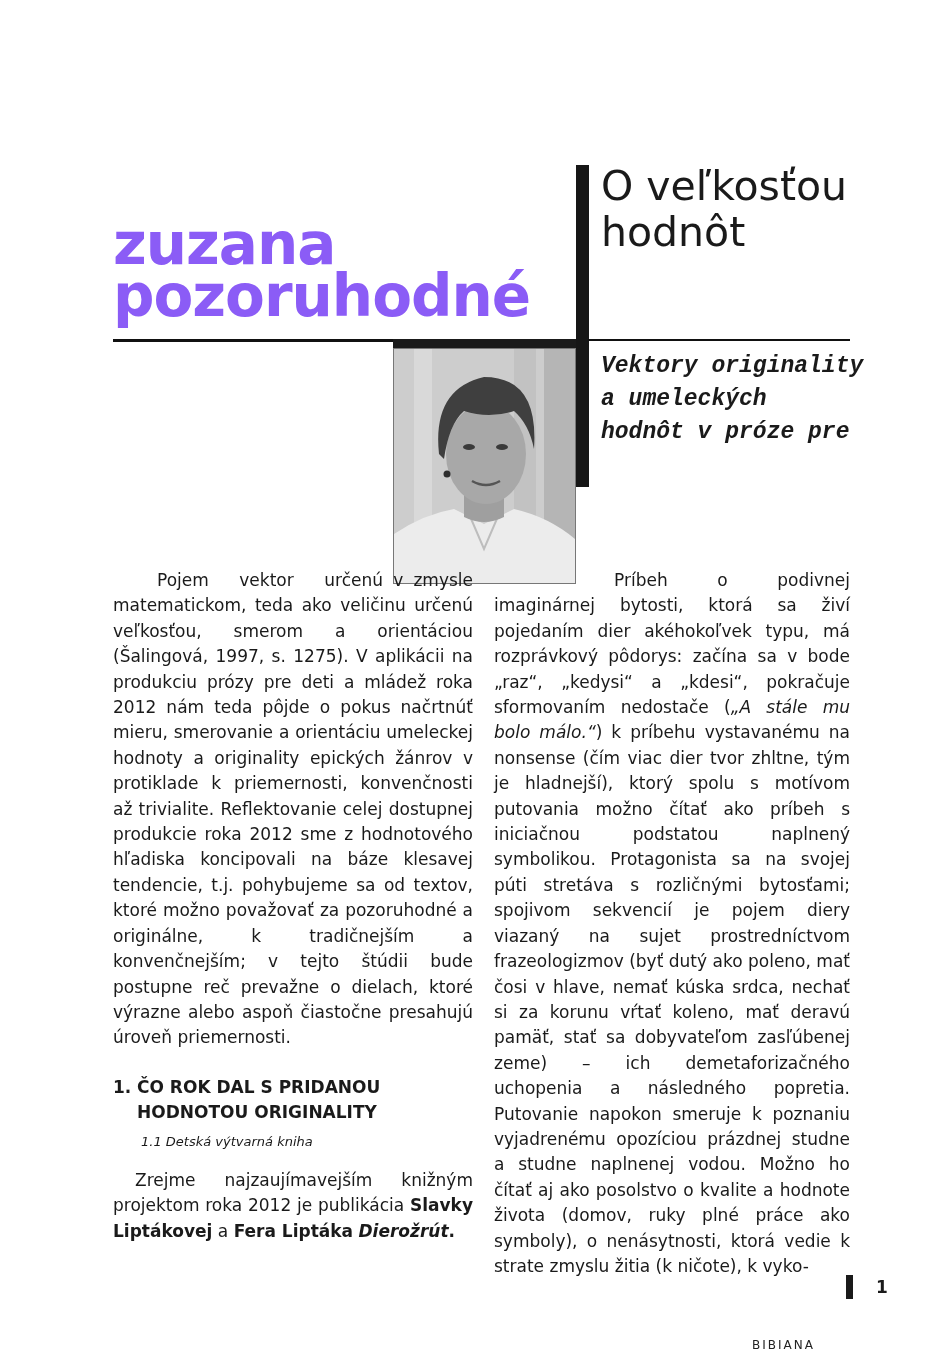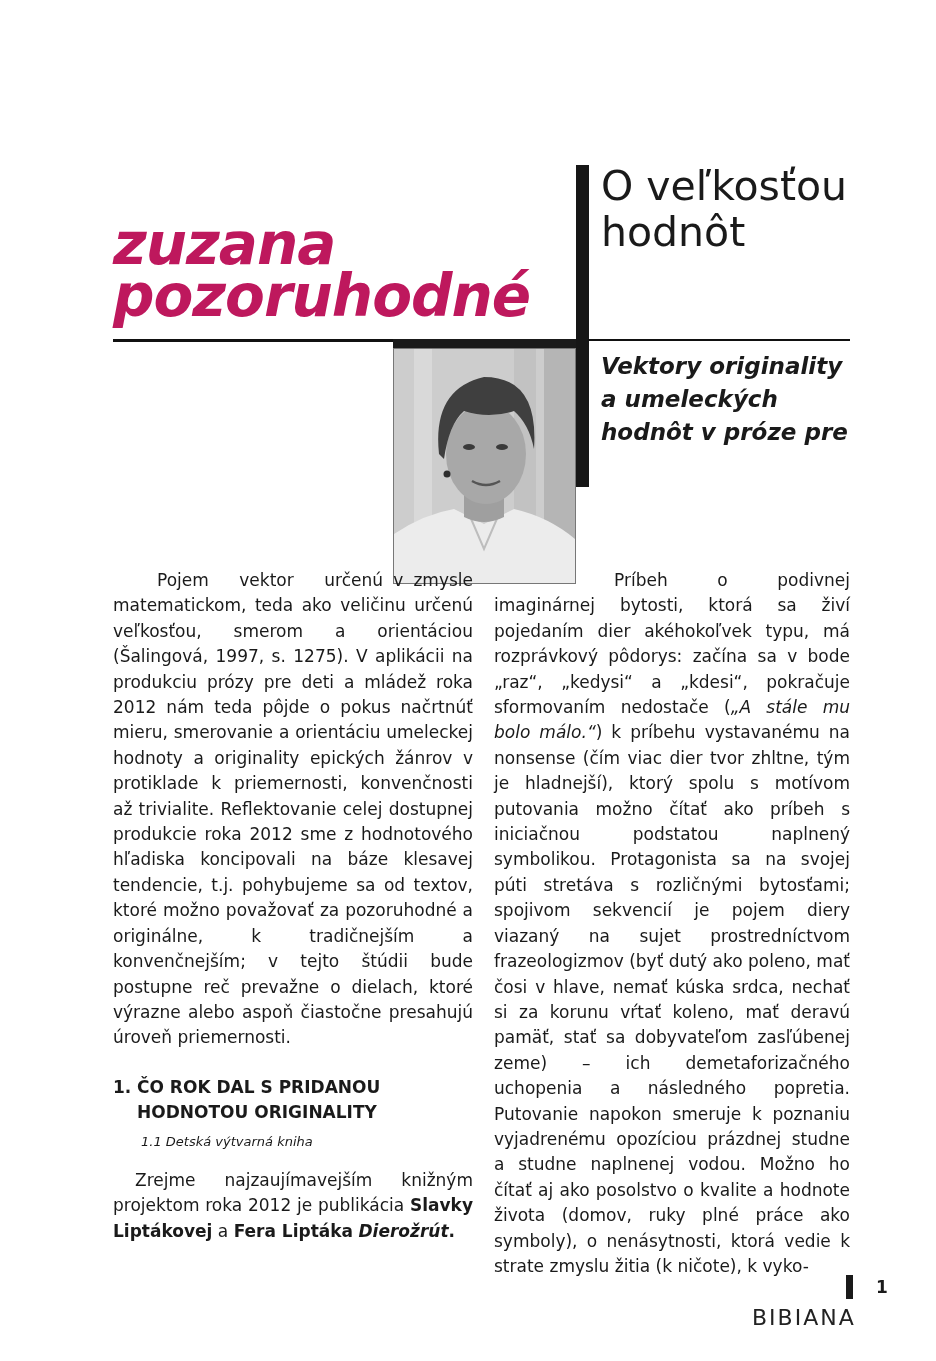--- a/index.html
+++ b/index.html
@@ -1,54 +1,54 @@
 <!DOCTYPE html>
 <html><head>
   <meta charset="utf-8">
   <style>
     html, body { margin: 0; padding: 0; background: #ffffff; }
     body { width: 936px; height: 1361px; position: relative; overflow: hidden;
            font-family: "DejaVu Sans", sans-serif; color: #1a1a1a; }
 
     .author-name { position: absolute; left: 113px; top: 218px; margin: 0;
                    font-family: "DejaVu Sans", sans-serif; font-weight: bold;
-                   color: #be185d; font-size: 58px; line-height: 52px; letter-spacing: -1px; font-style: italic; }
+                   color: #8b5cf6; font-size: 58px; line-height: 52px; letter-spacing: -1px; }
     .author-name span { display: block; }
 
     .rule-left { position: absolute; left: 113px; top: 339px; width: 463px; height: 3px; background: #111; }
     .rule-photo-top { position: absolute; left: 393px; top: 339px; width: 183px; height: 9px; background: #1a1a1a; }
     .rule-right { position: absolute; left: 588px; top: 339px; width: 262px; height: 2px; background: #111; }
     .vbar { position: absolute; left: 576px; top: 165px; width: 13px; height: 322px; background: #161616; }
 
     .title { position: absolute; left: 601px; top: 163px; margin: 0; font-weight: normal;
              font-size: 41px; line-height: 46px; color: #1a1a1a; }
     .title span { display: block; }
     .subtitle { position: absolute; left: 601px; top: 350px; margin: 0;
                 font-style: italic; font-weight: bold; font-size: 23px; line-height: 33px; color: #1a1a1a; }
-    .subtitle span { display: block; }
+    .subtitle span { display: block; font-family: Liberation Mono, monospace; }
 
     .photo { position: absolute; left: 393px; top: 348px; width: 183px; height: 236px;
              border: 1px solid #777; box-sizing: border-box; overflow: hidden;
              background: linear-gradient(90deg, #d8d8d8 0%, #c4c4c4 30%, #cfcfcf 60%, #b8b8b8 100%); }
     .photo svg { display: block; }
 
     .col { position: absolute; font-size: 17px; line-height: 25.4px; text-align: justify; color: #1a1a1a; }
     .col-left { left: 113px; top: 568px; width: 360px; }
     .col-right { left: 494px; top: 568px; width: 356px; }
     .col p { margin: 0; }
     .indent { text-indent: 22px; }
 
     .col-left .first-line { display: inline-block; width: 248px; text-align: justify; text-align-last: justify; }
 
     .section-heading { margin: 24px 0 0 0; font-weight: bold; font-size: 17px; line-height: 25px; }
     .section-heading .num { display: inline-block; width: 24px; }
     .section-heading .line2 { display: block; padding-left: 24px; }
     .subsection-heading { margin: 4px 0 14px 28px; font-style: italic; font-size: 13px; line-height: 25px; }
 
-    .footer-brand { position: absolute; left: 752px; top: 1305px; font-size: 22px; letter-spacing: 2px; color: #222; }
+    .footer-brand { position: absolute; left: 752px; top: 1338px; font-size: 12px; letter-spacing: 2px; color: #222; }
     .footer-bar { position: absolute; left: 846px; top: 1275px; width: 7px; height: 24px; background: #1a1a1a; }
     .footer-page { position: absolute; left: 876px; top: 1277px; font-weight: bold; font-size: 17px; color: #1a1a1a; }
   </style>
 </head>
 <body>
 
 <h1 class="author-name">
   <span>zuzana</span>
   <span>pozoruhodné</span>
 </h1>

